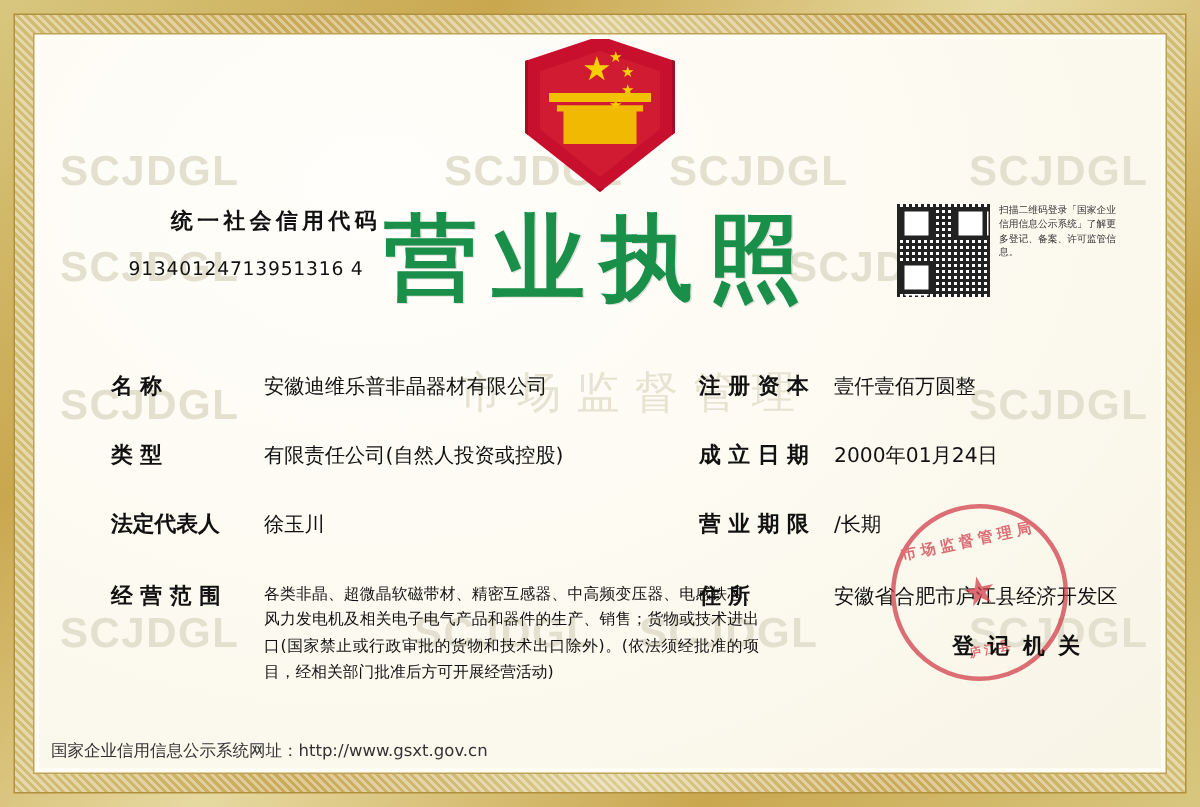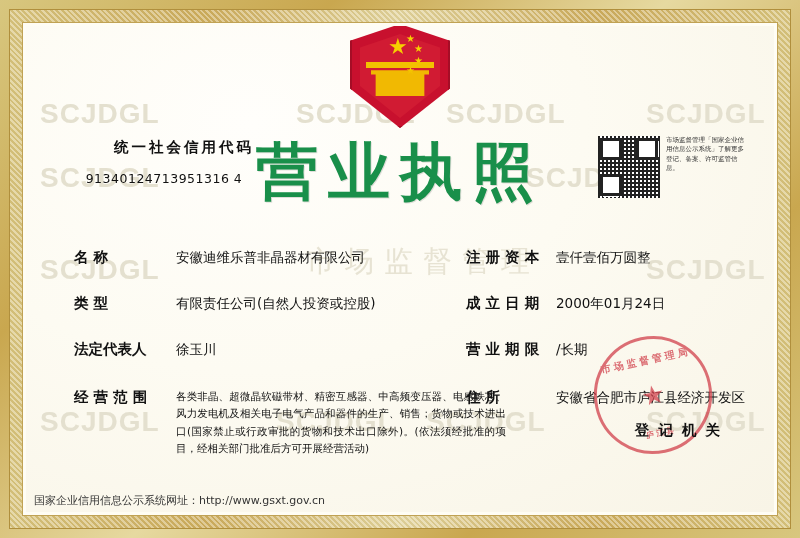--- a/index.html
+++ b/index.html
@@ -343,21 +343,21 @@
 
     <div class="code-block">
       <div class="code-label">统一社会信用代码</div>
       <div class="code-value">91340124713951316 4</div>
     </div>
 
     <div class="qr-block">
       <div class="qr">
           <div class="qr-corner-bl"></div>
         </div>
-      <div class="qr-note">市场监督管理「国家企业信用信息公示系统」了解更多登记、备案、许可监管信息。</div>
+      <div class="qr-note">扫描二维码登录「国家企业信用信息公示系统」了解更多登记、备案、许可监管信息。</div>
     </div>
 
     <div class="fields">
 
       <div class="row">
         <div class="lbl" style="left:48px; top:0;">名        称</div>
         <div class="val" style="left:150px; top:1px;">安徽迪维乐普非晶器材有限公司</div>
         <div class="lbl" style="left:440px; top:0;">注 册 资 本</div>
         <div class="val" style="left:530px; top:1px;">壹仟壹佰万圆整</div>
       </div>

